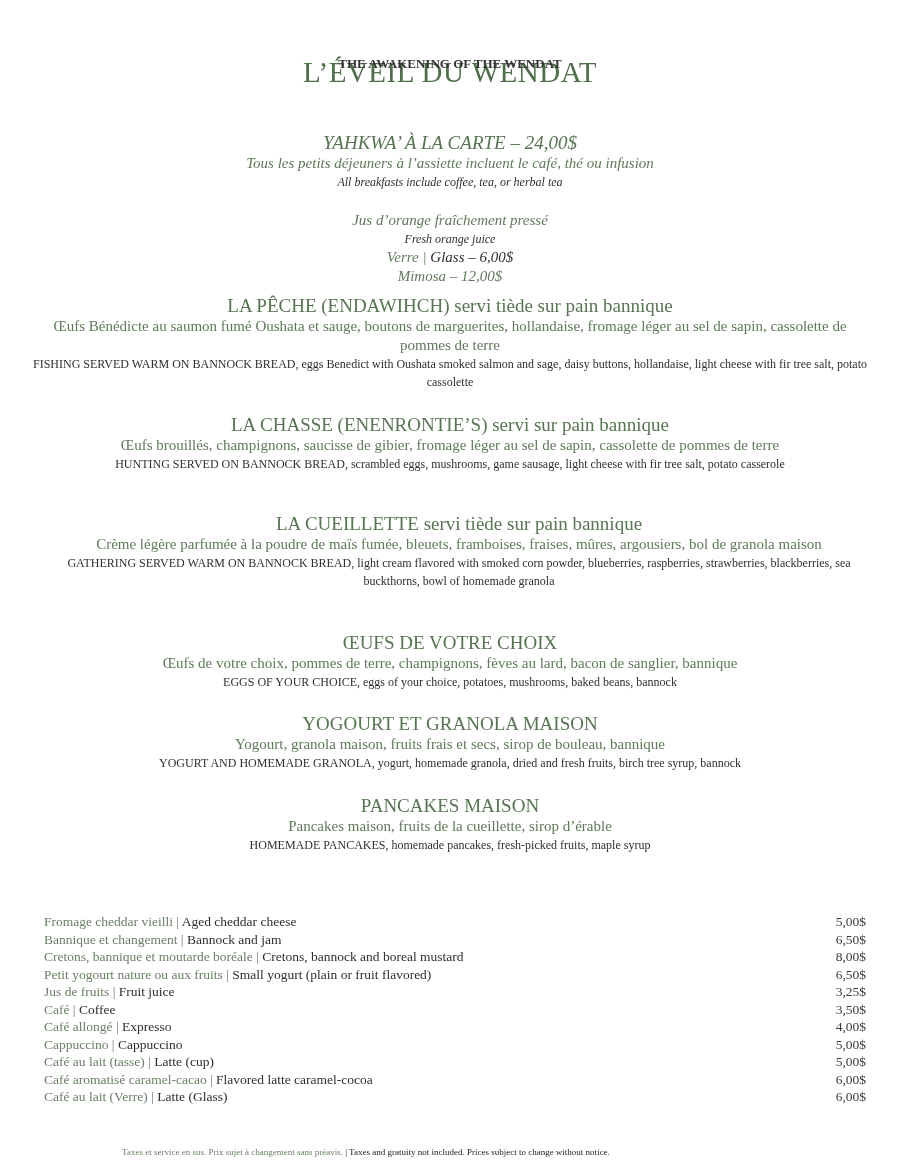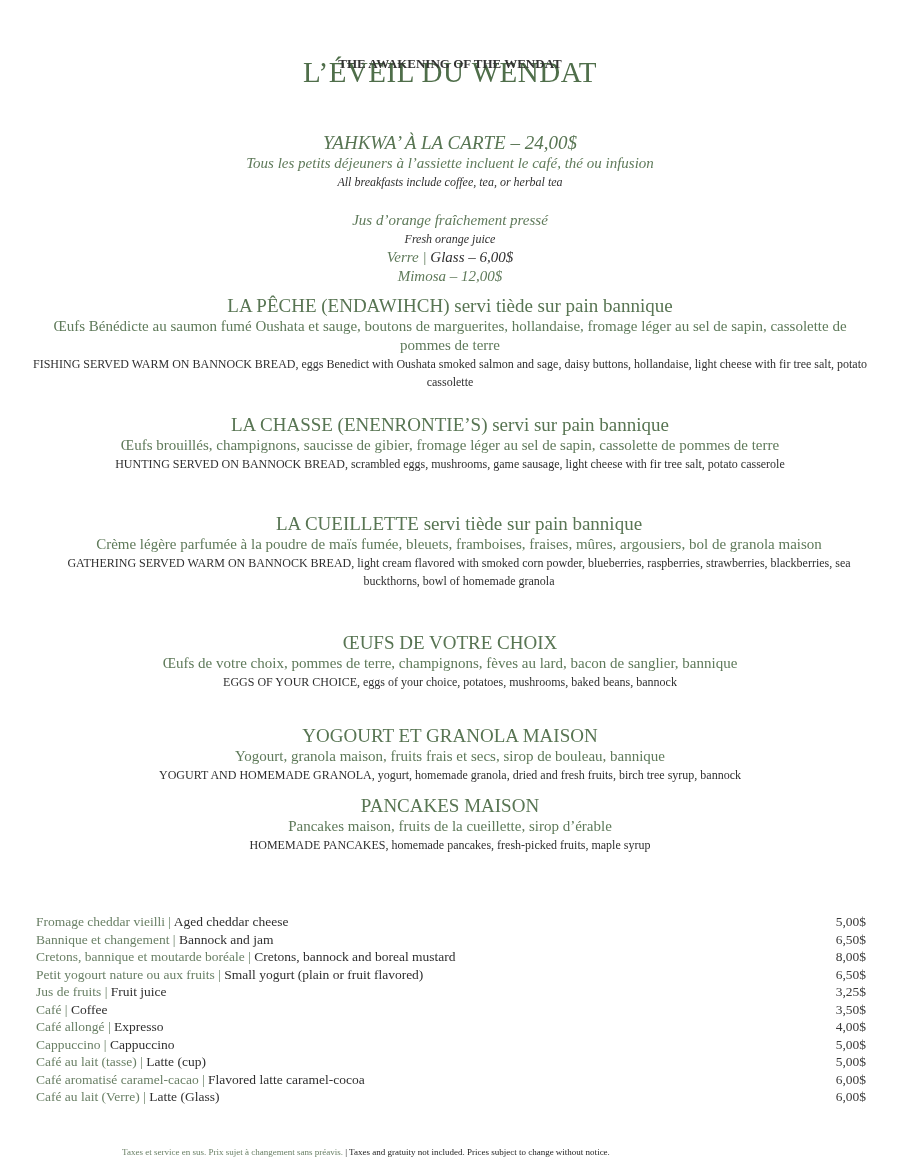--- a/index.html
+++ b/index.html
@@ -6,21 +6,21 @@
   body { width:900px; height:1164px; position:relative; overflow:hidden; font-family:"DejaVu Serif","Liberation Serif",serif; }
   .page { position:absolute; left:0; top:0; width:900px; }
   .title { position:absolute; top:22px; left:0; width:900px; text-align:center; font-size:29px; color:#4f6e4a; letter-spacing:0.5px; line-height:34px; font-family:"Liberation Serif",serif;margin-top:33px; }
   .subtitle { position:absolute; top:56px; left:0; width:900px; text-align:center; font-size:13px; color:#333; line-height:16px; font-family:"Liberation Serif",serif;font-weight:bold; }
   .block { position:absolute; left:30px; width:840px; text-align:center; }
   .h { font-family:"Liberation Serif",serif; font-size:19px; color:#587553; line-height:22px; }
   .fr { font-family:"Liberation Serif",serif; font-size:15px; color:#5f7a5a; line-height:19px; }
   .en { font-family:"Liberation Serif",serif; font-size:12px; color:#2f2f2f; line-height:18px; }
   .extras { position:absolute; left:36px; top:913px; width:830px; }
   .row { display:flex; justify-content:space-between; font-family:"Liberation Serif",serif; font-size:13.5px; line-height:17.5px; }
-  .row .fr-i { color:#6a8066; }
+  .row .fr-i { color:#6a8066;margin-left:8px; }
   .row .sep { color:#6a8066; }
   .row .en-i { color:#2f2f2f; }
   .row .price { color:#3a3a3a; }
   .footer { position:absolute; top:1146px; left:0; width:732px; text-align:center; font-family:"Liberation Serif",serif; font-size:9px; line-height:12px; }
   .footer .ffr { color:#6a8066; }
   .footer .fen { color:#222; }
 </style>
 </head>
 <body>
 
@@ -57,21 +57,21 @@
     <div class="fr">Crème légère parfumée à la poudre de maïs fumée, bleuets, framboises, fraises, mûres, argousiers, bol de granola maison</div>
     <div class="en">GATHERING SERVED WARM ON BANNOCK BREAD, light cream flavored with smoked corn powder, blueberries, raspberries, strawberries, blackberries, sea buckthorns, bowl of homemade granola</div>
   </div>
 
   <div class="block" style="top:632px;">
     <div class="h">ŒUFS DE VOTRE CHOIX</div>
     <div class="fr">Œufs de votre choix, pommes de terre, champignons, fèves au lard, bacon de sanglier, bannique</div>
     <div class="en">EGGS OF YOUR CHOICE, eggs of your choice, potatoes, mushrooms, baked beans, bannock</div>
   </div>
 
-  <div class="block" style="top:713px;margin-top:12px;">
+  <div class="block" style="top:713px;">
     <div class="h">YOGOURT ET GRANOLA MAISON</div>
     <div class="fr">Yogourt, granola maison, fruits frais et secs, sirop de bouleau, bannique</div>
     <div class="en">YOGURT AND HOMEMADE GRANOLA, yogurt, homemade granola, dried and fresh fruits, birch tree syrup, bannock</div>
   </div>
 
   <div class="block" style="top:795px;">
     <div class="h">PANCAKES MAISON</div>
     <div class="fr">Pancakes maison, fruits de la cueillette, sirop d’érable</div>
     <div class="en">HOMEMADE PANCAKES, homemade pancakes, fresh-picked fruits, maple syrup</div>
   </div>

